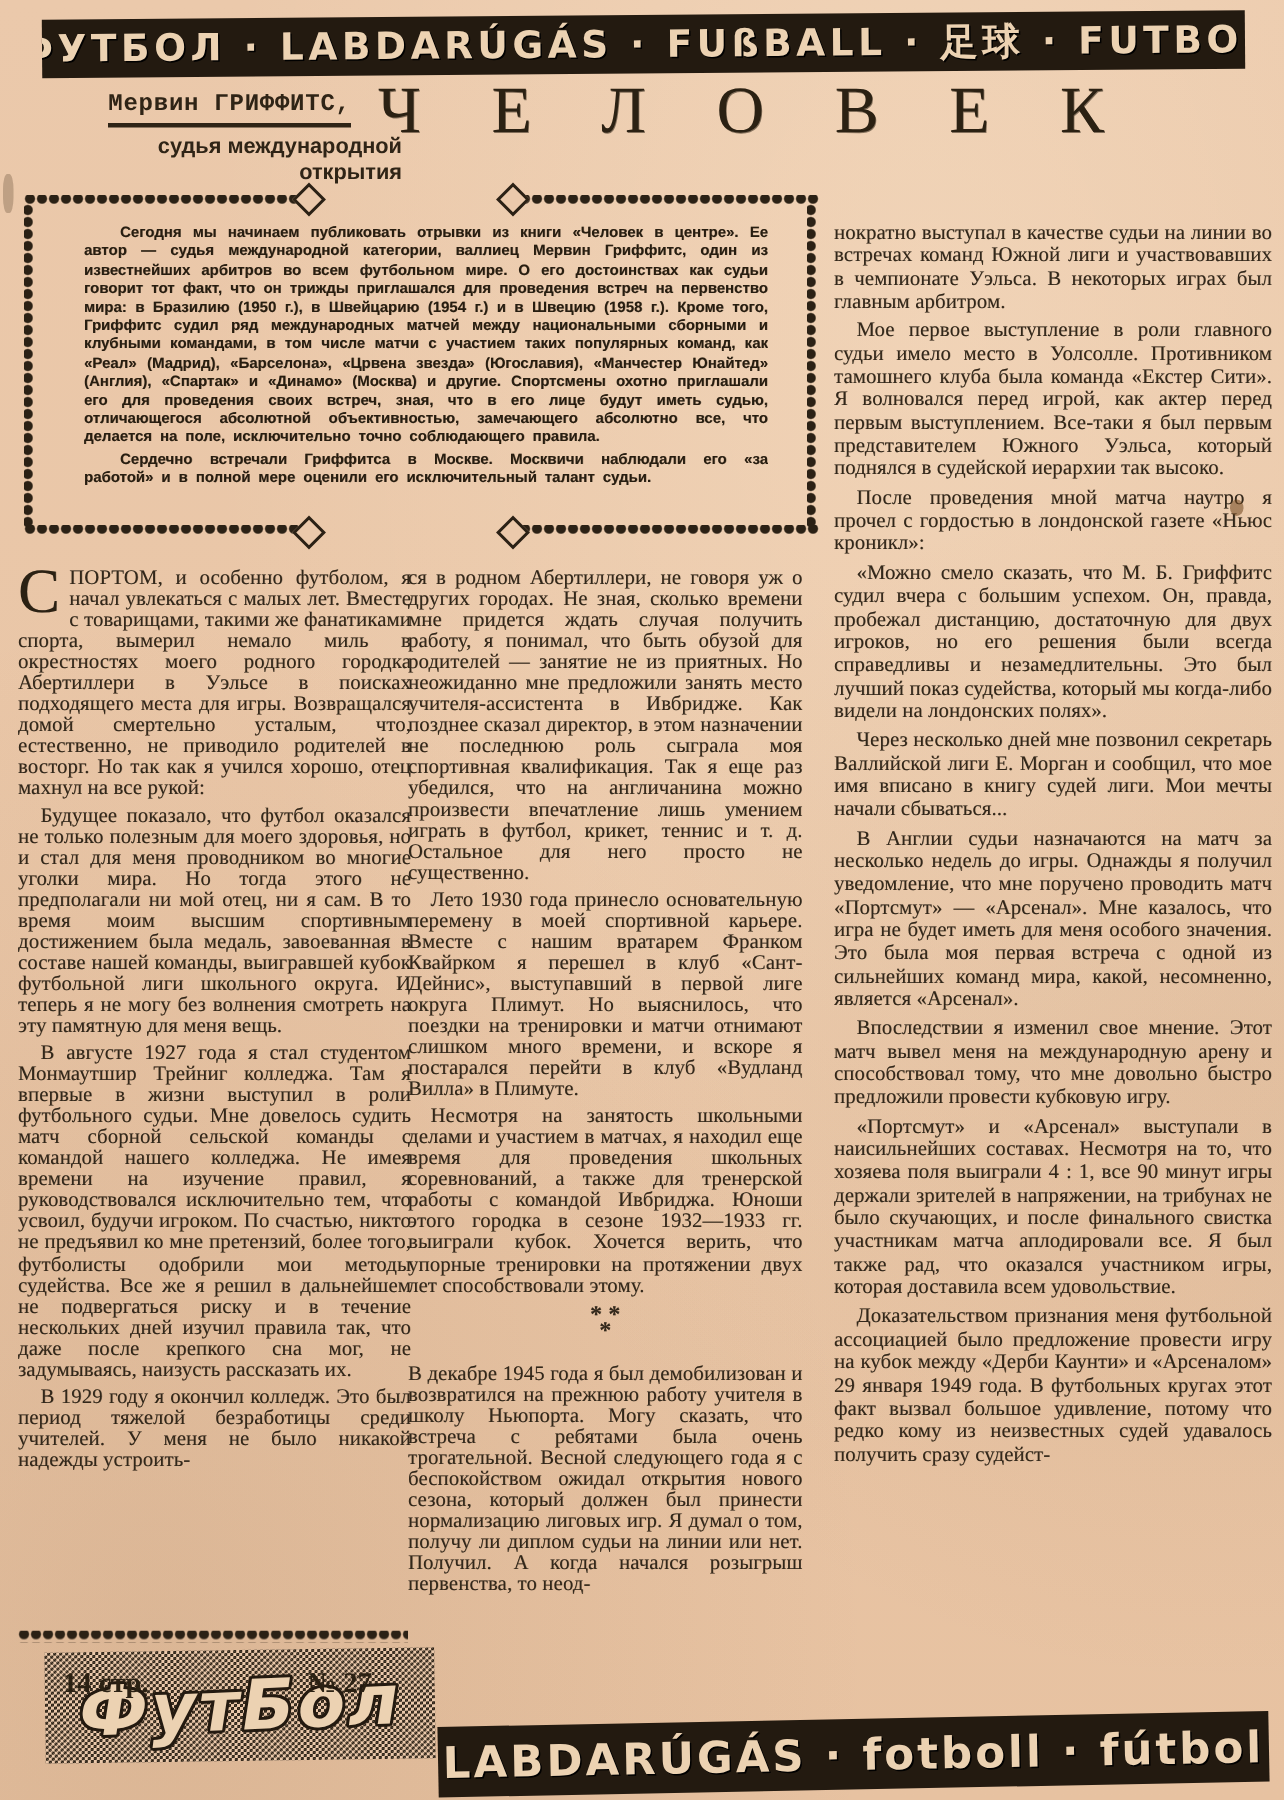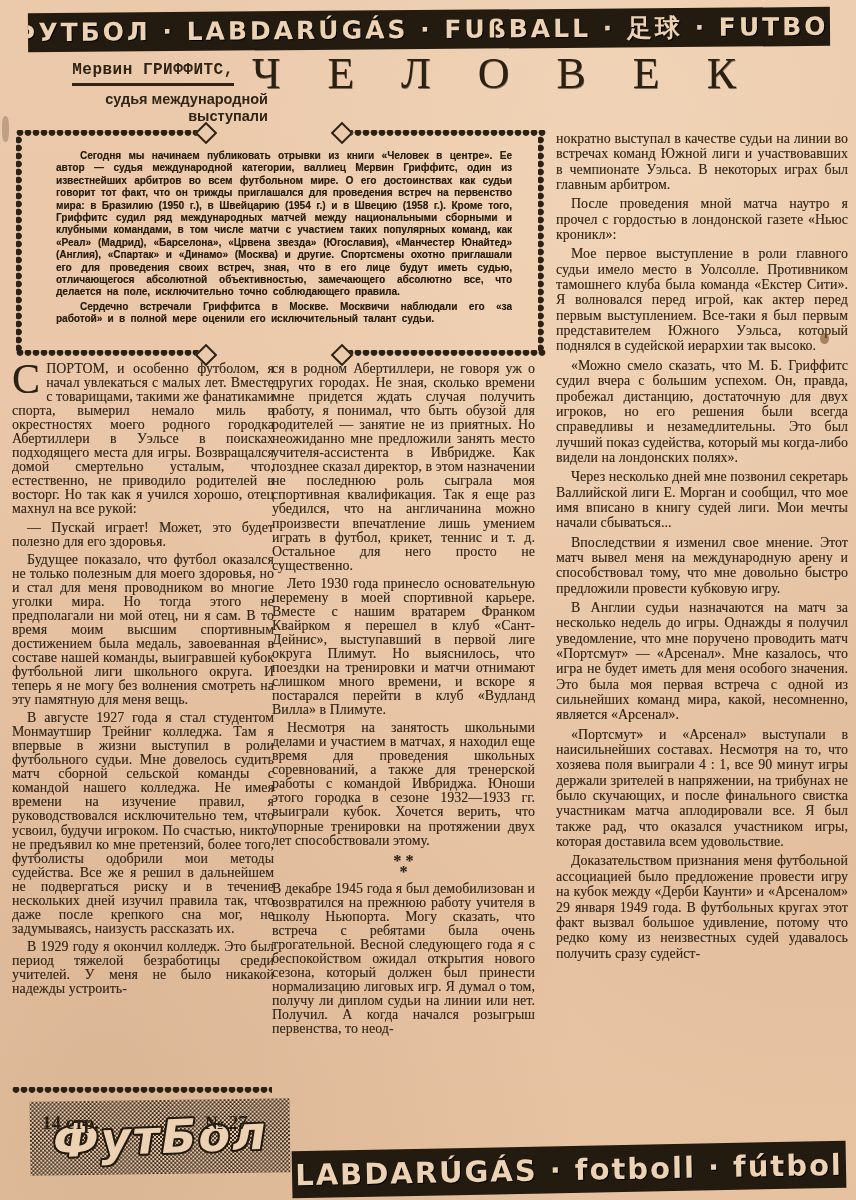--- a/index.html
+++ b/index.html
@@ -56,21 +56,21 @@
   .intro-text p{margin:0;text-indent:24px;}
   .intro-text p + p{margin-top:2px;}
   
   .col{
     position:absolute;overflow:hidden;text-align:justify;
     font-size:13.8px;line-height:14.05px;letter-spacing:0.1px;color:#32271a;
     text-shadow:0.3px 0.3px 0 rgba(50,39,26,.4);
   }
   .col p{margin:0;text-indent:15px;}
   .col p + p{margin-top:4px;}
-  .col p.noindent{text-indent:0;}
+  .col p.noindent{text-indent:0;margin-top:16px;}
   .col-1{left:12px;top:362px;width:262px;height:722px;}
   .col-2{left:272px;top:362px;width:263px;height:778px;}
   .col-3{left:556px;top:131px;width:292px;height:1008px;line-height:15.35px;}
   .dropcap{
     float:left;font-size:42px;line-height:30px;font-weight:500;
     padding:2px 6px 0 0;color:#2b2113;
   }
   .star-divider{text-align:center;line-height:11px;font-size:16px;font-weight:700;margin:7px 0 5px;text-indent:0;}
   .star-divider div{text-indent:0;}
   
@@ -106,21 +106,21 @@
 <div class="page">
 
   <div class="banner banner-top">
     <span>ФУТБОЛ · LABDARÚGÁS · FUßBALL · 足球 · FUTBOL</span>
   </div>
 
   <div class="author">
     <span class="name">Мервин ГРИФФИТС,</span>
     <div class="role">
       <div>судья международной</div>
-      <div>выступали</div>
+      <div>открытия</div>
     </div>
   </div>
   <div class="big-title">ЧЕЛОВЕК</div>
 
   <div class="intro-box">
 
     <div class="wavy-h" style="left:0;top:0;width:186px;"></div>
     <div class="wavy-h" style="left:322px;top:0;width:208px;"></div>
     <div class="diamond" style="left:182px;top:-5px;"></div>
     <div class="diamond" style="left:318px;top:-5px;"></div>
@@ -134,45 +134,44 @@
     <div class="wavy-v" style="right:0;top:6px;height:216px;"></div>
 
     <div class="intro-text">
       <p>Сегодня мы начинаем публиковать отрывки из книги «Человек в центре». Ее автор — судья международной категории, валлиец Мервин Гриффитс, один из известнейших арбитров во всем футбольном мире. О его достоинствах как судьи говорит тот факт, что он трижды приглашался для проведения встреч на первенство мира: в Бразилию (1950 г.), в Швейцарию (1954 г.) и в Швецию (1958 г.). Кроме того, Гриффитс судил ряд международных матчей между национальными сборными и клубными командами, в том числе матчи с участием таких популярных команд, как «Реал» (Мадрид), «Барселона», «Црвена звезда» (Югославия), «Манчестер Юнайтед» (Англия), «Спартак» и «Динамо» (Москва) и другие. Спортсмены охотно приглашали его для проведения своих встреч, зная, что в его лице будут иметь судью, отличающегося абсолютной объективностью, замечающего абсолютно все, что делается на поле, исключительно точно соблюдающего правила.</p>
       <p>Сердечно встречали Гриффитса в Москве. Москвичи наблюдали его «за работой» и в полной мере оценили его исключительный талант судьи.</p>
     </div>
   </div>
 
   <div class="col col-1">
     <p class="noindent"><span class="dropcap">С</span><span>ПОРТОМ, и особенно футболом, я начал увлекаться с малых лет. Вместе с товарищами, такими же фанатиками спорта, вымерил немало миль в окрестностях моего родного городка Абертиллери в Уэльсе в поисках подходящего места для игры. Возвращался домой смертельно усталым, что, естественно, не приводило родителей в восторг. Но так как я учился хорошо, отец махнул на все рукой:</span></p>
-    <p>— Пускай играет! Может, это будет полезно для его здоровья.</p>
     <p>Будущее показало, что футбол оказался не только полезным для моего здоровья, но и стал для меня проводником во многие уголки мира. Но тогда этого не предполагали ни мой отец, ни я сам. В то время моим высшим спортивным достижением была медаль, завоеванная в составе нашей команды, выигравшей кубок футбольной лиги школьного округа. И теперь я не могу без волнения смотреть на эту памятную для меня вещь.</p>
     <p>В августе 1927 года я стал студентом Монмаутшир Трейниг колледжа. Там я впервые в жизни выступил в роли футбольного судьи. Мне довелось судить матч сборной сельской команды с командой нашего колледжа. Не имея времени на изучение правил, я руководствовался исключительно тем, что усвоил, будучи игроком. По счастью, никто не предъявил ко мне претензий, более того, футболисты одобрили мои методы судейства. Все же я решил в дальнейшем не подвергаться риску и в течение нескольких дней изучил правила так, что даже после крепкого сна мог, не задумываясь, наизусть рассказать их.</p>
     <p>В 1929 году я окончил колледж. Это был период тяжелой безработицы среди учителей. У меня не было никакой надежды устроить-</p>
   </div>
 
   <div class="col col-2">
     <p class="noindent">ся в родном Абертиллери, не говоря уж о других городах. Не зная, сколько времени мне придется ждать случая получить работу, я понимал, что быть обузой для родителей — занятие не из приятных. Но неожиданно мне предложили занять место учителя-ассистента в Ивбридже. Как позднее сказал директор, в этом назначении не последнюю роль сыграла моя спортивная квалификация. Так я еще раз убедился, что на англичанина можно произвести впечатление лишь умением играть в футбол, крикет, теннис и т. д. Остальное для него просто не существенно.</p>
     <p>Лето 1930 года принесло основательную перемену в моей спортивной карьере. Вместе с нашим вратарем Франком Квайрком я перешел в клуб «Сант-Дейнис», выступавший в первой лиге округа Плимут. Но выяснилось, что поездки на тренировки и матчи отнимают слишком много времени, и вскоре я постарался перейти в клуб «Вудланд Вилла» в Плимуте.</p>
     <p>Несмотря на занятость школьными делами и участием в матчах, я находил еще время для проведения школьных соревнований, а также для тренерской работы с командой Ивбриджа. Юноши этого городка в сезоне 1932—1933 гг. выиграли кубок. Хочется верить, что упорные тренировки на протяжении двух лет способствовали этому.</p>
     <div class="star-divider">
       <div>* *</div>
       <div>*</div>
     </div>
     <p class="noindent">В декабре 1945 года я был демобилизован и возвратился на прежнюю работу учителя в школу Ньюпорта. Могу сказать, что встреча с ребятами была очень трогательной. Весной следующего года я с беспокойством ожидал открытия нового сезона, который должен был принести нормализацию лиговых игр. Я думал о том, получу ли диплом судьи на линии или нет. Получил. А когда начался розыгрыш первенства, то неод-</p>
   </div>
 
   <div class="col col-3">
     <p class="noindent">нократно выступал в качестве судьи на линии во встречах команд Южной лиги и участвовавших в чемпионате Уэльса. В некоторых играх был главным арбитром.</p>
+    <p>Мое первое выступление в роли главного судьи имело место в Уолсолле. Противником тамошнего клуба была команда «Екстер Сити». Я волновался перед игрой, как актер перед первым выступлением. Все-таки я был первым представителем Южного Уэльса, который поднялся в судейской иерархии так высоко.</p>
     <p>После проведения мной матча наутро я прочел с гордостью в лондонской газете «Ньюс кроникл»:</p>
-    <p>Мое первое выступление в роли главного судьи имело место в Уолсолле. Противником тамошнего клуба была команда «Екстер Сити». Я волновался перед игрой, как актер перед первым выступлением. Все-таки я был первым представителем Южного Уэльса, который поднялся в судейской иерархии так высоко.</p>
     <p>«Можно смело сказать, что М. Б. Гриффитс судил вчера с большим успехом. Он, правда, пробежал дистанцию, достаточную для двух игроков, но его решения были всегда справедливы и незамедлительны. Это был лучший показ судейства, который мы когда-либо видели на лондонских полях».</p>
     <p>Через несколько дней мне позвонил секретарь Валлийской лиги Е. Морган и сообщил, что мое имя вписано в книгу судей лиги. Мои мечты начали сбываться...</p>
+    <p>В Англии судьи назначаются на матч за несколько недель до игры. Однажды я получил уведомление, что мне поручено проводить матч «Портсмут» — «Арсенал». Мне казалось, что игра не будет иметь для меня особого значения. Это была моя первая встреча с одной из сильнейших команд мира, какой, несомненно, является «Арсенал».</p>
     <p>Впоследствии я изменил свое мнение. Этот матч вывел меня на международную арену и способствовал тому, что мне довольно быстро предложили провести кубковую игру.</p>
-    <p>В Англии судьи назначаются на матч за несколько недель до игры. Однажды я получил уведомление, что мне поручено проводить матч «Портсмут» — «Арсенал». Мне казалось, что игра не будет иметь для меня особого значения. Это была моя первая встреча с одной из сильнейших команд мира, какой, несомненно, является «Арсенал».</p>
     <p>«Портсмут» и «Арсенал» выступали в наисильнейших составах. Несмотря на то, что хозяева поля выиграли 4 : 1, все 90 минут игры держали зрителей в напряжении, на трибунах не было скучающих, и после финального свистка участникам матча аплодировали все. Я был также рад, что оказался участником игры, которая доставила всем удовольствие.</p>
     <p>Доказательством признания меня футбольной ассоциацией было предложение провести игру на кубок между «Дерби Каунти» и «Арсеналом» 29 января 1949 года. В футбольных кругах этот факт вызвал большое удивление, потому что редко кому из неизвестных судей удавалось получить сразу судейст-</p>
   </div>
 
   <div class="wavy-h" style="left:12px;top:1087px;width:260px;"></div>
 
   <div class="futbol-logo">
     <span class="logo-text">ФутБол</span>
   </div>
 

